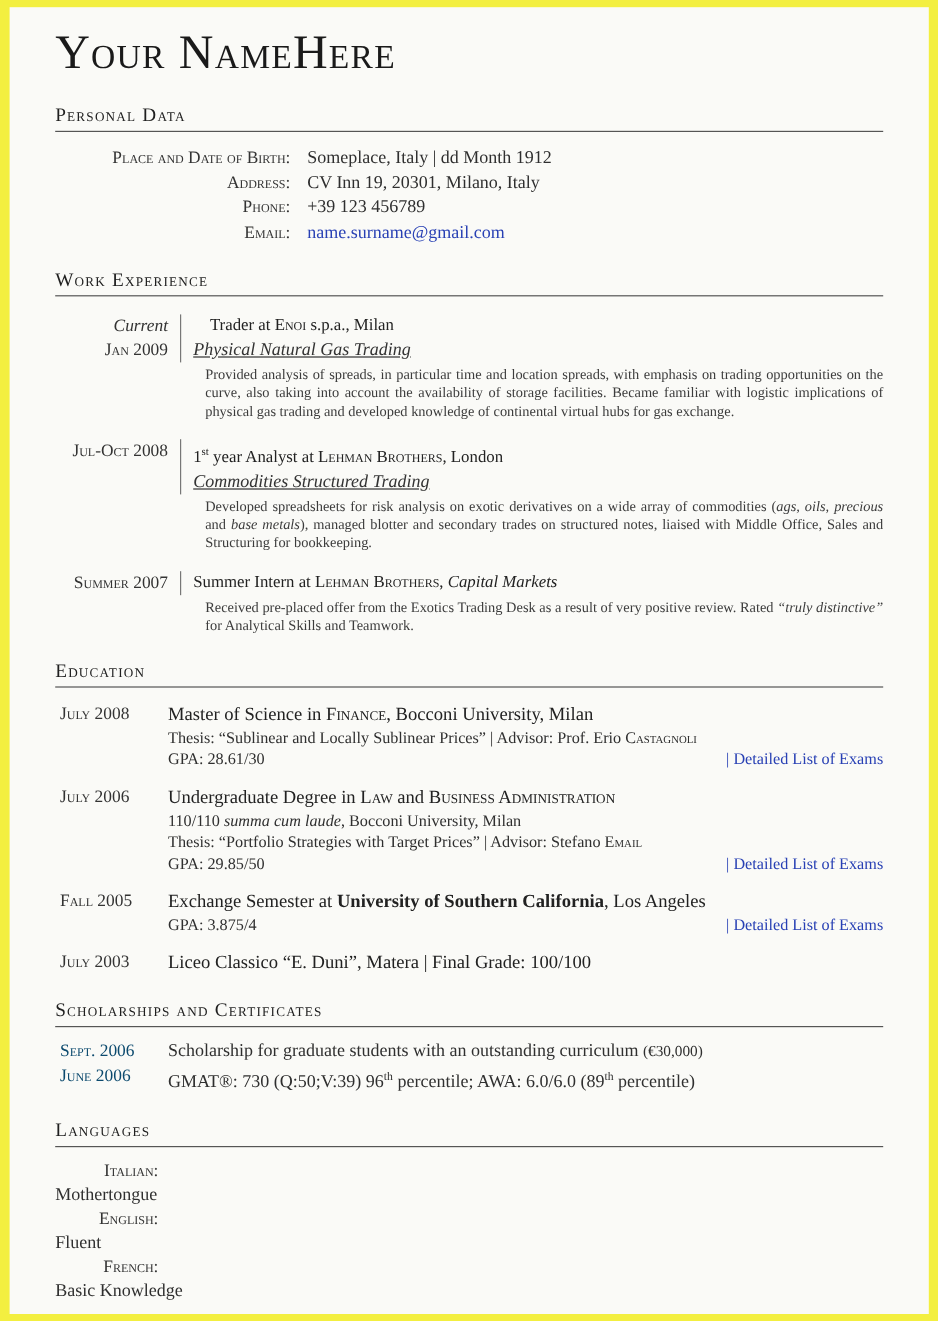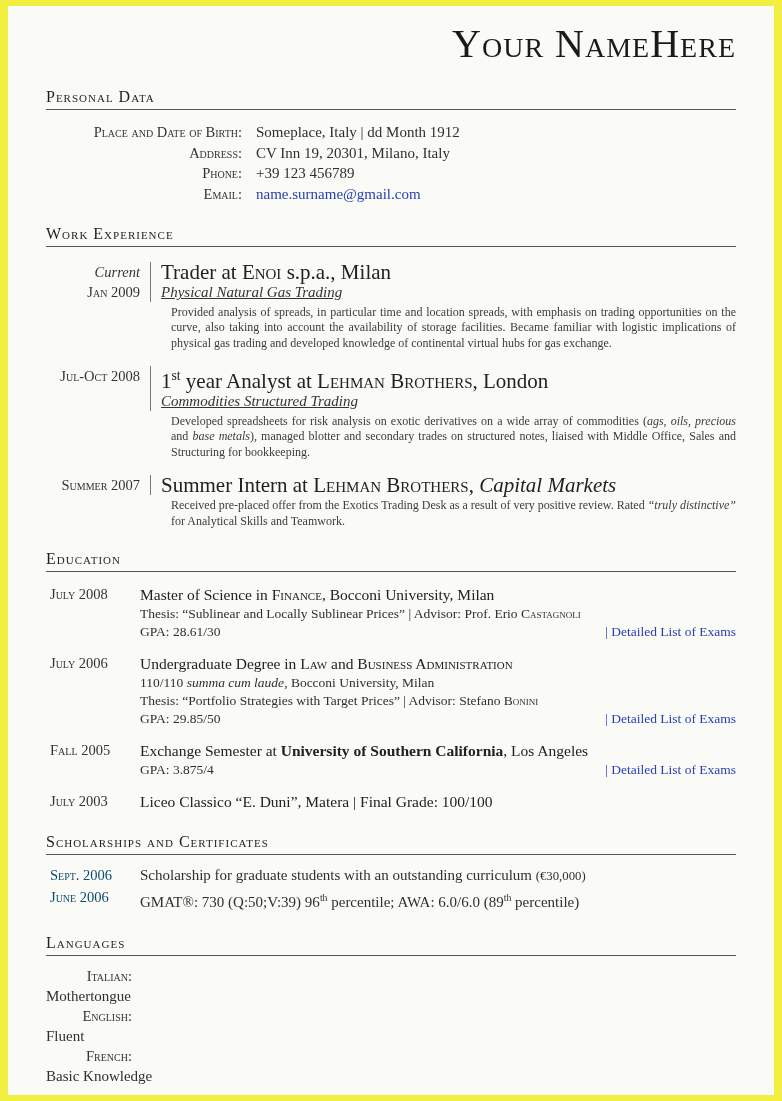--- a/index.html
+++ b/index.html
@@ -17,21 +17,21 @@
     color:#2f2f2f;
   }
   .sc  { font-variant:small-caps; }
   .it  { font-style:italic; }
   .sup { vertical-align:super; font-size:0.65em; }
   .sm  { font-size:0.85em; }
   .bd  { font-weight:bold; }
   .link { color:var(--link,#2840b4); text-decoration:none; cursor:pointer; }
 
   .name {
-    text-align:right;
+    text-align:left;
     font-size:40px;
     font-weight:normal;
     font-variant:small-caps;
     letter-spacing:1px;
     color:#1a1a1a;
     margin-top:6px;
   }
   h2.sec {
     font-size:16px;
     font-weight:normal;
@@ -47,21 +47,21 @@
   .pd { margin-top:12px; }
   .pd-row { display:flex; line-height:20.5px; }
   .pd-label { width:196px; text-align:right; margin-right:14px; font-size:14.5px; color:#333; flex-shrink:0; }
   .pd-value { font-size:15px; }
 
   
   .we { margin-top:15px; }
   .we-row { display:flex; }
   .we-dates { width:104px; text-align:right; padding-right:10px; flex-shrink:0; font-size:14.5px; line-height:20px; color:#333; }
   .we-head { border-left:1px solid #777; padding-left:10px; }
-  .we-title { font-size:21px; line-height:20px; color:#222; }
+  .we-title { font-size:14px; line-height:20px; color:#222;text-align:center; }
   .we-sub { font-size:15px; line-height:20px; font-style:italic; color:#333;text-decoration:underline; }
   .we-desc {
     margin-left:125px; margin-top:3px;
     font-size:12px; line-height:1.28;
     text-align:justify; color:#3c3c3c;
   }
 
   
   .ee { display:flex; margin-top:13px; }
   .ee-date { width:94px; flex-shrink:0; font-size:14.5px; color:#333; padding-left:4px; padding-top:1px; }
@@ -163,21 +163,21 @@
           <a class="link">| Detailed List of Exams</a>
         </div>
       </div>
     </div>
 
     <div class="ee">
       <div class="ee-date sc">July 2006</div>
       <div class="ee-body">
         <div class="ee-title"><span>Undergraduate Degree in </span><span class="sc">Law</span><span> and </span><span class="sc">Business Administration</span></div>
         <div class="ee-line"><span>110/110 </span><span class="it">summa cum laude</span><span>, Bocconi University, Milan</span></div>
-        <div class="ee-line"><span>Thesis: “Portfolio Strategies with Target Prices” | Advisor: Stefano </span><span class="sc">Bonini</span></div>
+        <div class="ee-line"><span>Thesis: “Portfolio Strategies with Target Prices” | Advisor: Stefano </span><span class="sc">Email</span></div>
         <div class="ee-meta">
           <span>GPA: 29.85/50</span>
           <a class="link">| Detailed List of Exams</a>
         </div>
       </div>
     </div>
 
     <div class="ee">
       <div class="ee-date sc">Fall 2005</div>
       <div class="ee-body">

